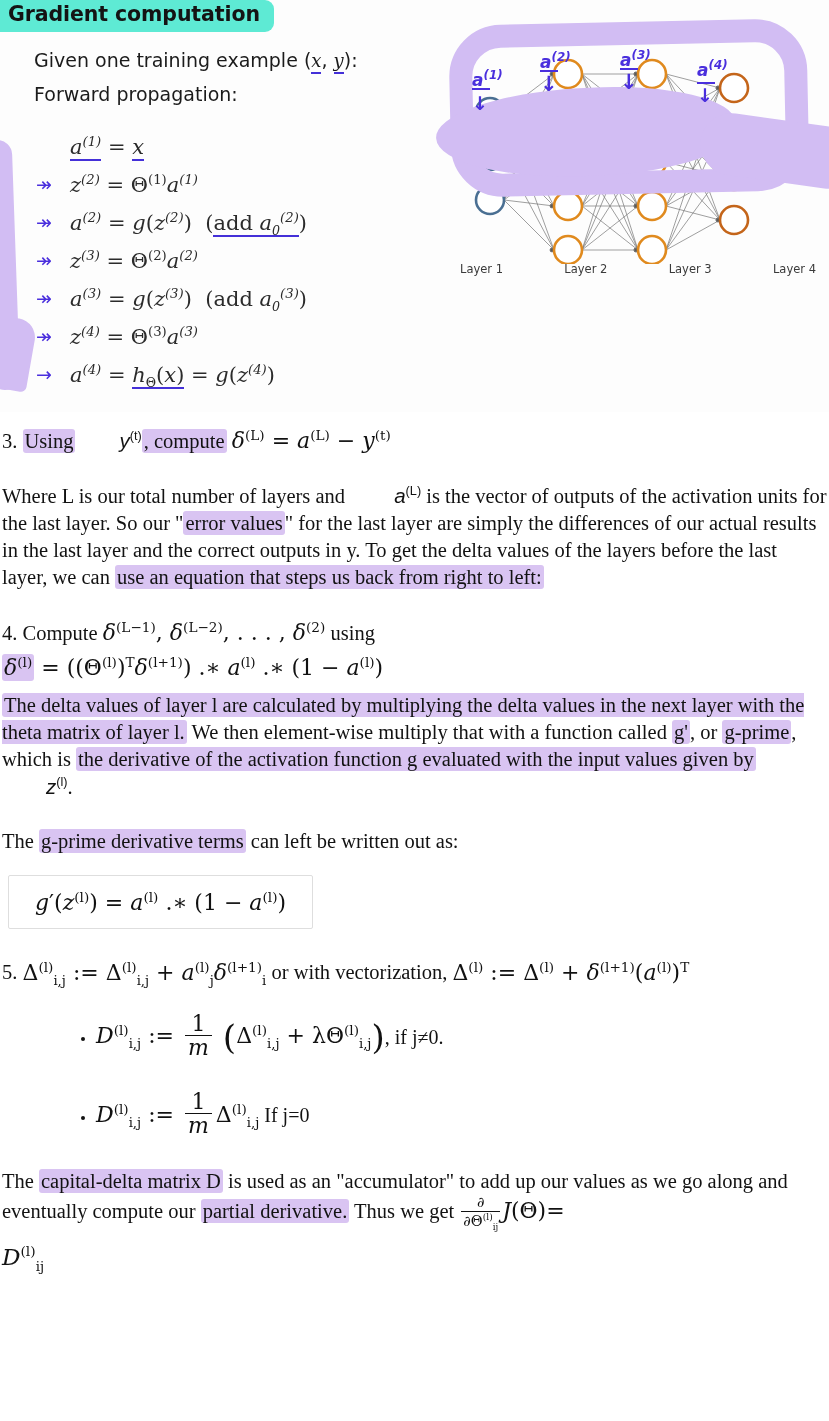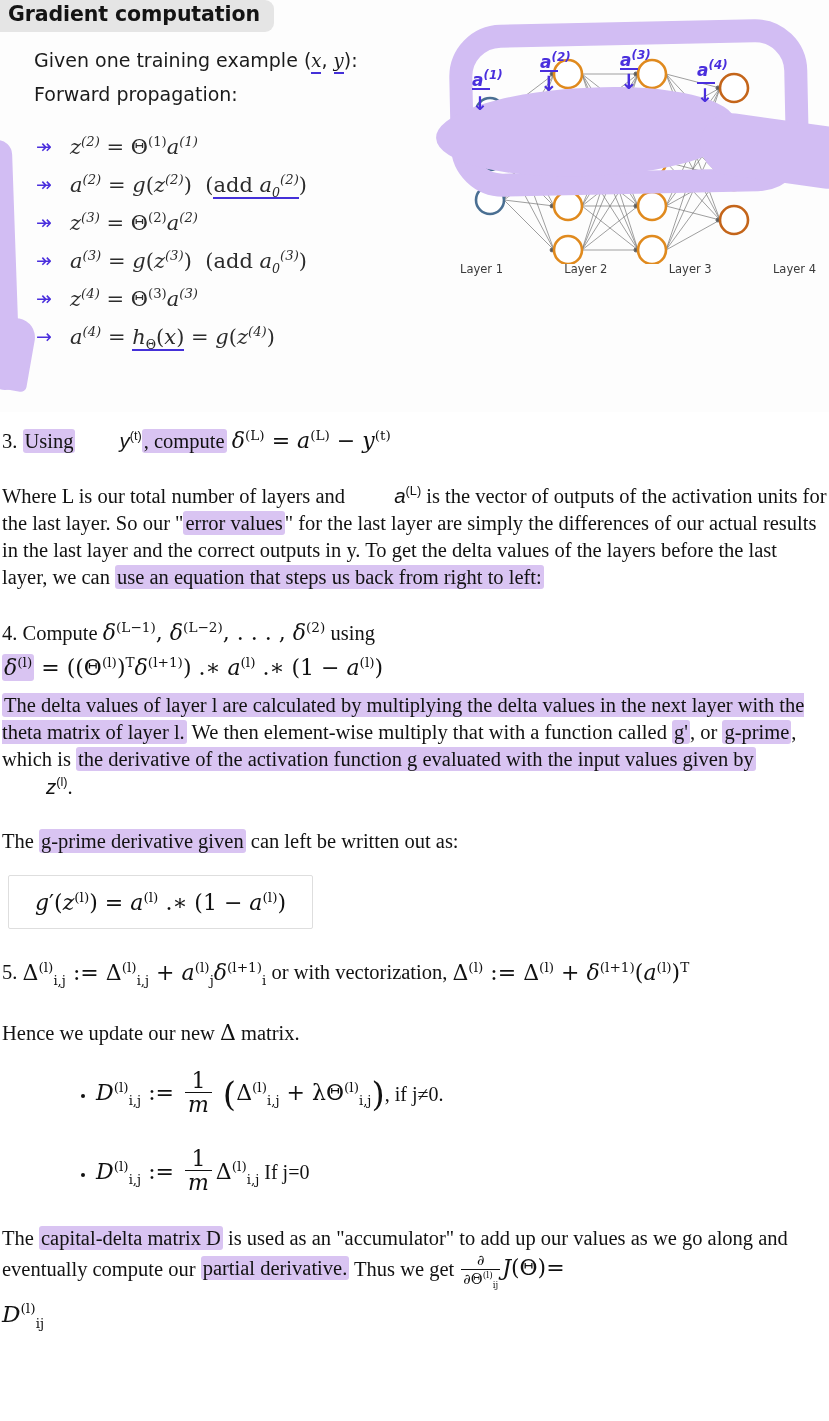--- a/index.html
+++ b/index.html
@@ -14,21 +14,21 @@
 
   
   .slide{position:relative;width:829px;height:412px;background:#fdfdfd;overflow:hidden;}
   .slide-title-wrap{position:absolute;left:0;top:0;}
   .slide-title{
     font-family:"DejaVu Sans", sans-serif;
     font-weight:bold;
     font-size:20.5px;
     letter-spacing:-0.1px;
     color:#141414;
-    background:#e5e5e5;
+    background:#5eead4;
     padding:3px 14px 5px 8px;
     border-radius:0 9px 9px 0;
     display:inline-block;
     line-height:1.15;
   }
   .slide-sub{
     position:absolute;left:34px;top:47px;
     font-family:"DejaVu Sans", sans-serif;
     font-size:19px;color:#1b1b1b;line-height:1.45;
     white-space:nowrap;
@@ -132,20 +132,24 @@
     <div class="slide-title-wrap">
       <div class="slide-title">Gradient computation</div>
     </div>
 
     <div class="slide-sub">
       <span>Given one training example (</span><span class="mathit uline-blue">x</span><span>, </span><span class="mathit uline-blue">y</span><span>):</span>
       <div style="margin-top:6px;">Forward propagation:</div>
     </div>
 
     <div class="eqlist">
+      <div class="eqrow">
+          <span class="arrow"></span>
+          <span class="eq"><i class="u-blue">a<sup>(1)</sup></i> = <i class="u-blue">x</i></span>
+        </div>
       <div class="eqrow">
           <span class="arrow">↠</span>
           <span class="eq"><i>z<sup>(2)</sup></i> = Θ<sup>(1)</sup><i>a<sup>(1)</sup></i></span>
         </div>
       <div class="eqrow">
           <span class="arrow">↠</span>
           <span class="eq"><i>a<sup>(2)</sup></i> = <i>g</i>(<i>z<sup>(2)</sup></i>)&nbsp;&nbsp;(<span class="u-blue">add <i>a<sub>0</sub><sup>(2)</sup></i></span>)</span>
         </div>
       <div class="eqrow">
           <span class="arrow">↠</span>
@@ -346,35 +350,32 @@
       <span>4.</span><span> Compute </span><span class="bigmath"><i>δ</i><sup>(L−1)</sup>, <i>δ</i><sup>(L−2)</sup>, . . . , <i>δ</i><sup>(2)</sup></span><span> using</span>
       <br>
       <span class="bigmath" style="display:inline-block;margin-top:6px;"><span class="hl"><i>δ</i><sup>(l)</sup></span> = ((Θ<sup>(l)</sup>)<sup>T</sup><i>δ</i><sup>(l+1)</sup>) .∗ <i>a</i><sup>(l)</sup> .∗ (1 − <i>a</i><sup>(l)</sup>)</span>
     </p>
 
     <p class="blk" style="margin-top:9px;">
       <span class="hl">The delta values of layer l are calculated by multiplying the delta values in the next layer with the theta matrix of layer l.</span><span> We then element-wise multiply that with a function called </span><span class="hl">g'</span><span>, or </span><span class="hl">g-prime</span><span>, which is </span><span class="hl">the derivative of the activation function g evaluated with the input values given by</span> <span class="mth">z<sup>(l)</sup></span><span>.</span>
     </p>
 
     <p class="blk" style="margin-top:26px;">
-      <span>The </span><span class="hl">g-prime derivative given</span><span> can left be written out as:</span>
+      <span>The </span><span class="hl">g-prime derivative terms</span><span> can left be written out as:</span>
     </p>
 
     <div class="eqbox">
       <span class="bigmath"><i>g</i>′(<i>z</i><sup>(l)</sup>) = <i>a</i><sup>(l)</sup> .∗ (1 − <i>a</i><sup>(l)</sup>)</span>
     </div>
 
     <p class="blk" style="margin-top:28px;">
       <span>5.</span>
       <span class="bigmath">Δ<sup>(l)</sup><sub>i,j</sub> := Δ<sup>(l)</sup><sub>i,j</sub> + <i>a</i><sup>(l)</sup><sub>j</sub><i>δ</i><sup>(l+1)</sup><sub>i</sub></span><span> or with vectorization, </span><span class="bigmath">Δ<sup>(l)</sup> := Δ<sup>(l)</sup> + <i>δ</i><sup>(l+1)</sup>(<i>a</i><sup>(l)</sup>)<sup>T</sup></span>
     </p>
 
-    <p class="blk" style="margin-top:28px;">
-      <span>Hence we update our new </span><span class="bigmath">Δ</span><span> matrix.</span>
-    </p>
 
     <ul class="dlist">
       <li>
         <span class="bigmath"><i>D</i><sup>(l)</sup><sub>i,j</sub> :=
           <span class="frac"><span class="num">1</span><span class="den"><i>m</i></span></span>
           <span class="paren-big">(</span>Δ<sup>(l)</sup><sub>i,j</sub> + λΘ<sup>(l)</sup><sub>i,j</sub><span class="paren-big">)</span></span><span style="font-family:'Liberation Serif',serif;font-size:20px;">, if j≠0.</span>
       </li>
       <li>
         <span class="bigmath"><i>D</i><sup>(l)</sup><sub>i,j</sub> :=
           <span class="frac"><span class="num">1</span><span class="den"><i>m</i></span></span>Δ<sup>(l)</sup><sub>i,j</sub></span><span style="font-family:'Liberation Serif',serif;font-size:20px;"> If j=0</span>

